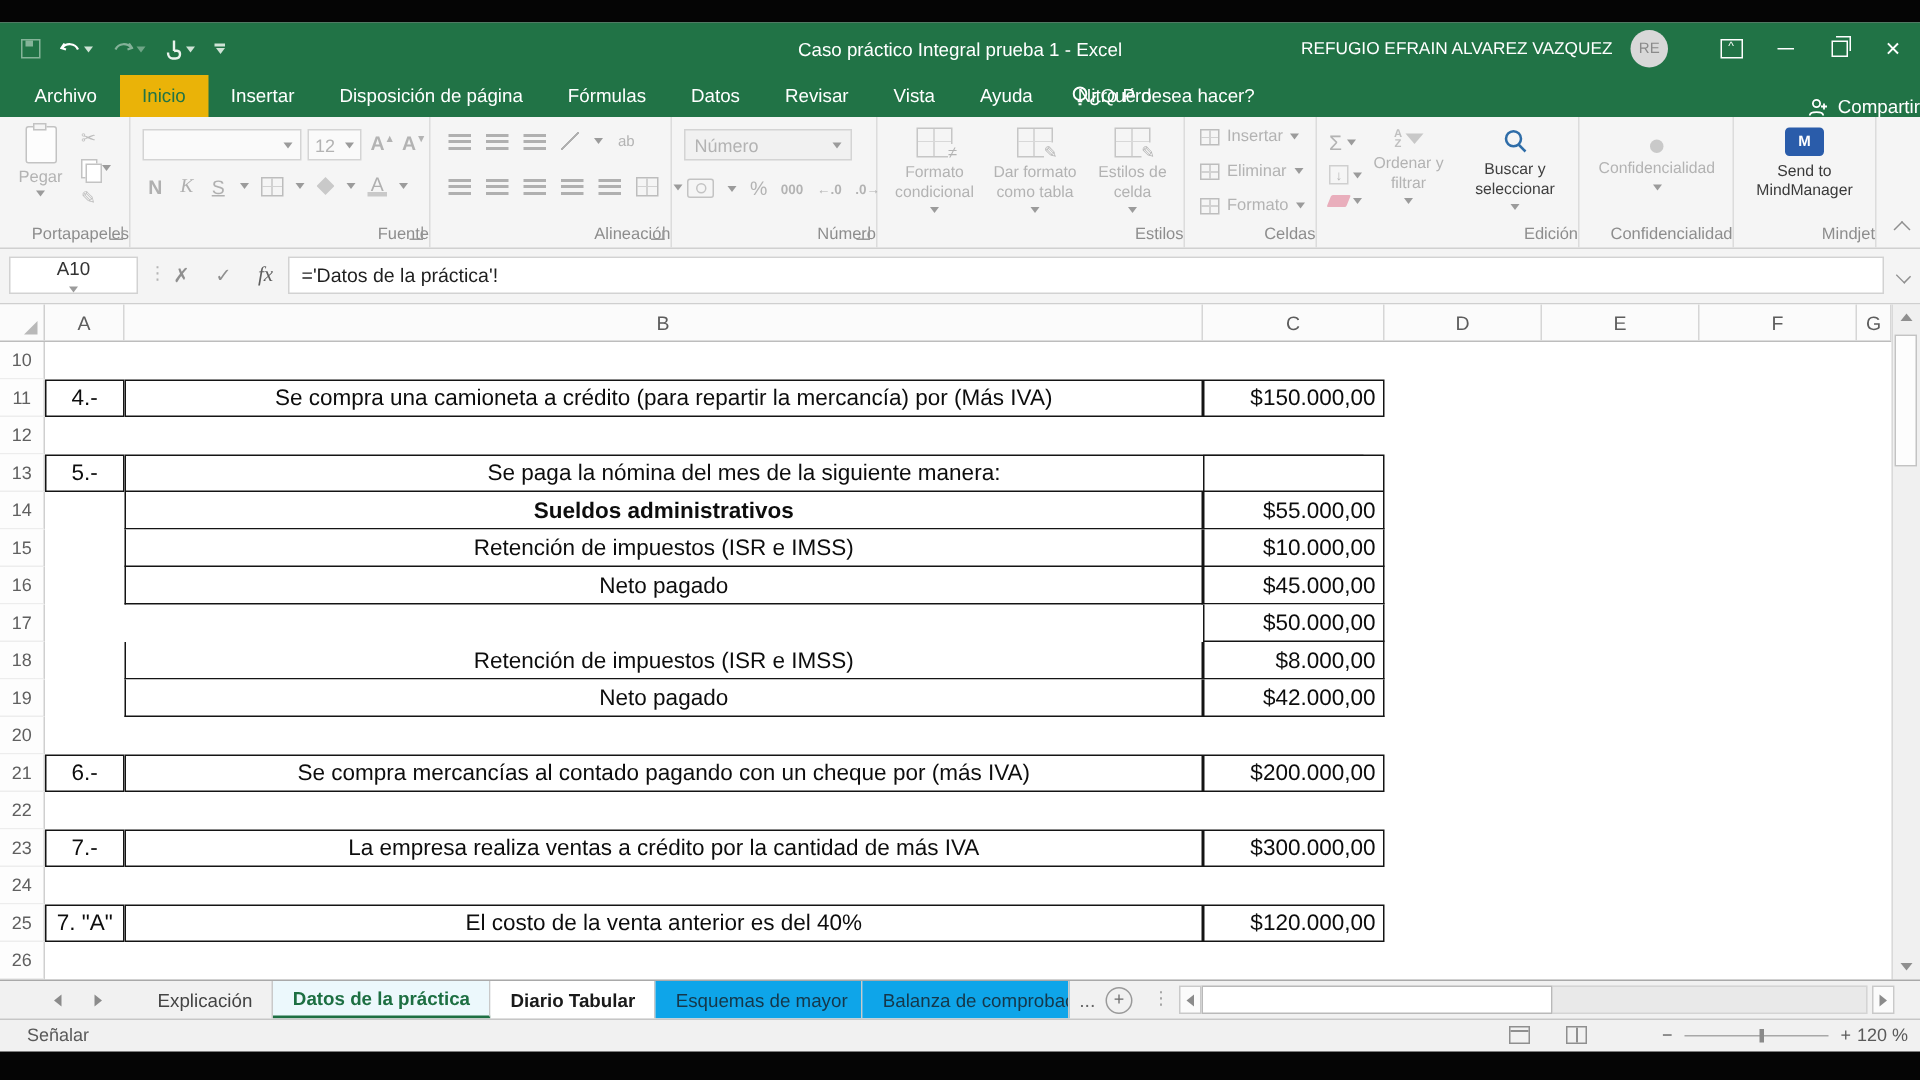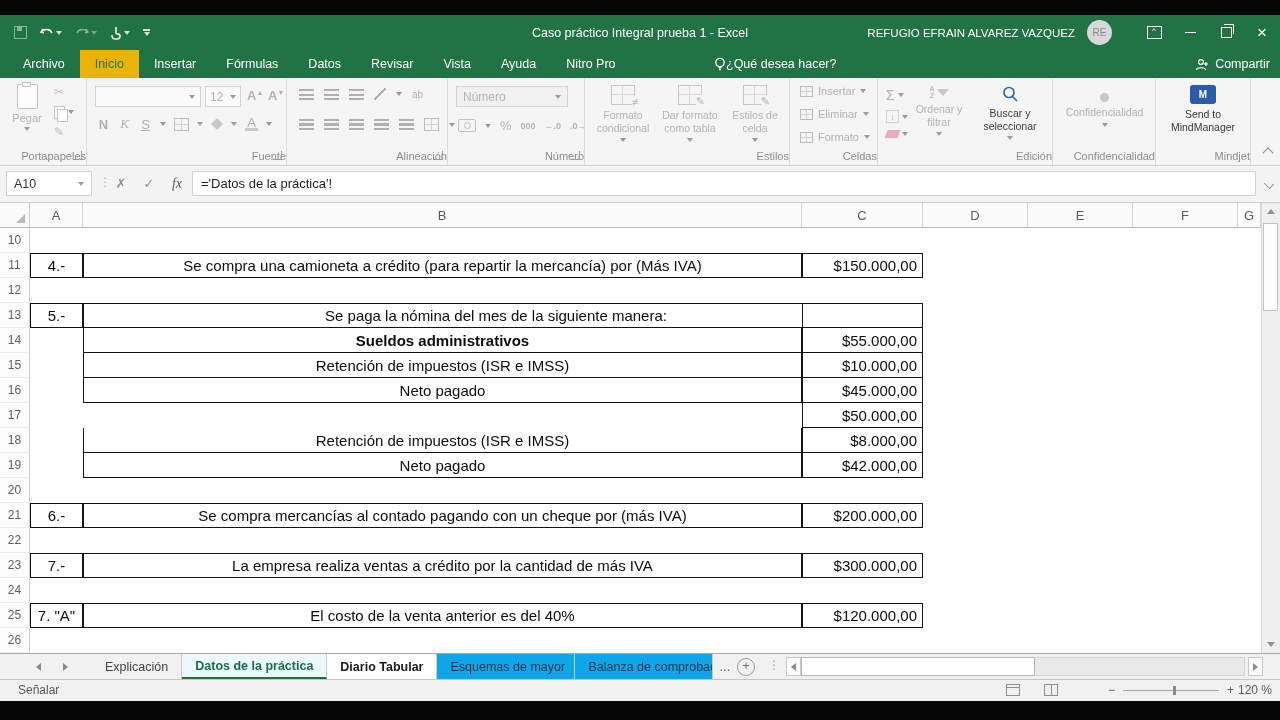--- a/index.html
+++ b/index.html
@@ -26,21 +26,21 @@
   .ic-restore{width:9px;height:9px;border:1.2px solid #fff;position:relative;background:transparent;}
   .ic-restore::before{content:'';position:absolute;left:2px;top:-4px;width:9px;height:9px;border:1.2px solid #fff;border-bottom:none;border-left:none;}
   .ic-ribopts{width:13px;height:11px;border:1.2px solid #fff;display:flex;align-items:flex-start;justify-content:center;font-size:8px;line-height:8px;color:#fff;}
 
   
   .tabrow{position:absolute;top:50px;left:0;width:100%;height:28px;background:#217346;}
   #ribbon-tabs{position:absolute;left:8px;top:0;height:28px;display:flex;}
   .rtab{padding:0 15px;display:flex;align-items:center;font-size:12.5px;color:#fff;white-space:nowrap;}
   .rtab.active{background:#eab308;color:#217346;}
   .tellme{position:absolute;left:714px;top:0;height:28px;display:flex;align-items:center;gap:0;color:#fff;font-size:12.5px;}
-  .share{position:absolute;right:10px;top:0;height:28px;display:flex;align-items:center;gap:6px;color:#fff;font-size:12.5px;}
+  .share{position:absolute;right:0;top:0;height:28px;display:flex;align-items:flex-end;gap:6px;color:#fff;font-size:12.5px;}
 
   
   .ribbon{position:absolute;top:78px;left:0;width:100%;height:88px;background:#f5f5f5;border-bottom:1px solid #d0d0d0;box-sizing:border-box;}
   .rgroup{position:absolute;top:0;height:87px;border-right:1px solid #dcdcdc;box-sizing:border-box;}
   .glabel{position:absolute;bottom:3px;left:0;right:0;text-align:right;font-size:11px;color:#8d8d8d;white-space:nowrap;}
   .launcher{position:absolute;right:4px;bottom:5px;width:8px;height:8px;border-right:1.2px solid #9a9a9a;border-bottom:1.2px solid #9a9a9a;}
   .gtxt{font-size:11px;color:#b3b3b3;}
 
   .paste-btn{position:absolute;left:5px;top:6px;width:44px;display:flex;flex-direction:column;align-items:center;gap:3px;}
   .ic-clip{width:19px;height:23px;border:1.5px solid #c3c3c3;border-radius:2px;position:relative;background:#fdfdfd;}
@@ -88,21 +88,21 @@
   .ic-eraser{width:13px;height:8px;background:#e9aebc;transform:skewX(-22deg);border-radius:1px;}
   .ic-filldown{width:11px;height:11px;border:1px solid #cfcfcf;color:#b3b3b3;font-size:9px;display:flex;align-items:center;justify-content:center;}
   .az{display:flex;flex-direction:column;font-size:7.5px;font-weight:bold;color:#c0c0c0;line-height:7px;}
   .funnel{width:0;height:0;border-left:6px solid transparent;border-right:6px solid transparent;border-top:7px solid #c8c8c8;}
   .ic-mm{width:26px;height:19px;background:#2a5caa;border-radius:3px;color:#fff;font-size:10px;font-weight:bold;display:flex;align-items:center;justify-content:center;}
   .dot-conf{width:9px;height:9px;border-radius:50%;background:#c9c9c9;}
   .collapse{position:absolute;right:8px;bottom:8px;width:7px;height:7px;border-left:1.5px solid #8f8f8f;border-top:1.5px solid #8f8f8f;transform:rotate(45deg);}
 
   
   .fbar{position:absolute;top:166px;left:0;width:100%;height:37px;background:#f4f4f4;border-bottom:1px solid #cfcfcf;box-sizing:border-box;}
-  .namebox{position:absolute;left:6px;top:5px;width:86px;height:25px;background:#fff;border:1px solid #d2d2d2;display:flex;align-items:center;justify-content:space-between;padding:0 7px;box-sizing:border-box;font-size:12.5px;color:#333;}
+  .namebox{position:absolute;left:6px;top:5px;width:86px;height:25px;background:#fff;border:1px solid #d2d2d2;display:flex;align-items:center;justify-content:space-between;padding:0 7px;box-sizing:border-box;font-size:12.5px;color:#333;flex-direction:column;}
   .fb-dots{position:absolute;left:99px;top:9px;color:#b5b5b5;font-size:12px;}
   .fb-btn{position:absolute;top:5px;width:26px;height:25px;display:flex;align-items:center;justify-content:center;font-size:13px;color:#8f8f8f;}
   .fx{font-family:"Liberation Serif",serif;font-style:italic;font-size:14px;color:#5e5e5e;}
   .finput{position:absolute;left:192px;top:5px;width:1064px;height:25px;background:#fff;border:1px solid #d2d2d2;display:flex;align-items:center;padding-left:8px;box-sizing:border-box;font-size:13px;color:#1f1f1f;}
   .fb-chev{position:absolute;right:7px;top:14px;width:7px;height:7px;border-right:1.5px solid #8f8f8f;border-bottom:1.5px solid #8f8f8f;transform:rotate(45deg) scaleY(.8);}
 
   
   .colheads{position:absolute;top:203px;left:0;width:1261px;height:25px;background:#fbfbfb;border-bottom:1px solid #bdbdbd;box-sizing:border-box;}
   .corner{position:absolute;left:0;top:0;width:30px;height:24px;border-right:1px solid #cfcfcf;box-sizing:border-box;}
   .corner::after{content:'';position:absolute;right:4px;bottom:4px;width:0;height:0;border-left:9px solid transparent;border-bottom:9px solid #b9b9b9;}
@@ -204,20 +204,21 @@
         </span>
       <span class="winbtn" style="font-size:17px">×</span>
     </div>
   </div>
 
   <div class="tabrow">
     <div id="ribbon-tabs">
         <div class="rtab">Archivo</div>
         <div class="rtab active">Inicio</div>
         <div class="rtab">Insertar</div>
+        <div class="rtab">Disposición de página</div>
         <div class="rtab">Fórmulas</div>
         <div class="rtab">Datos</div>
         <div class="rtab">Revisar</div>
         <div class="rtab">Vista</div>
         <div class="rtab">Ayuda</div>
         <div class="rtab">Nitro Pro</div>
       </div>
     <div class="tellme">
       <svg width="12" height="15" viewBox="0 0 12 15">
           <circle cx="6" cy="5.5" r="4.2" fill="none" stroke="#fff" stroke-width="1.3"></circle>

